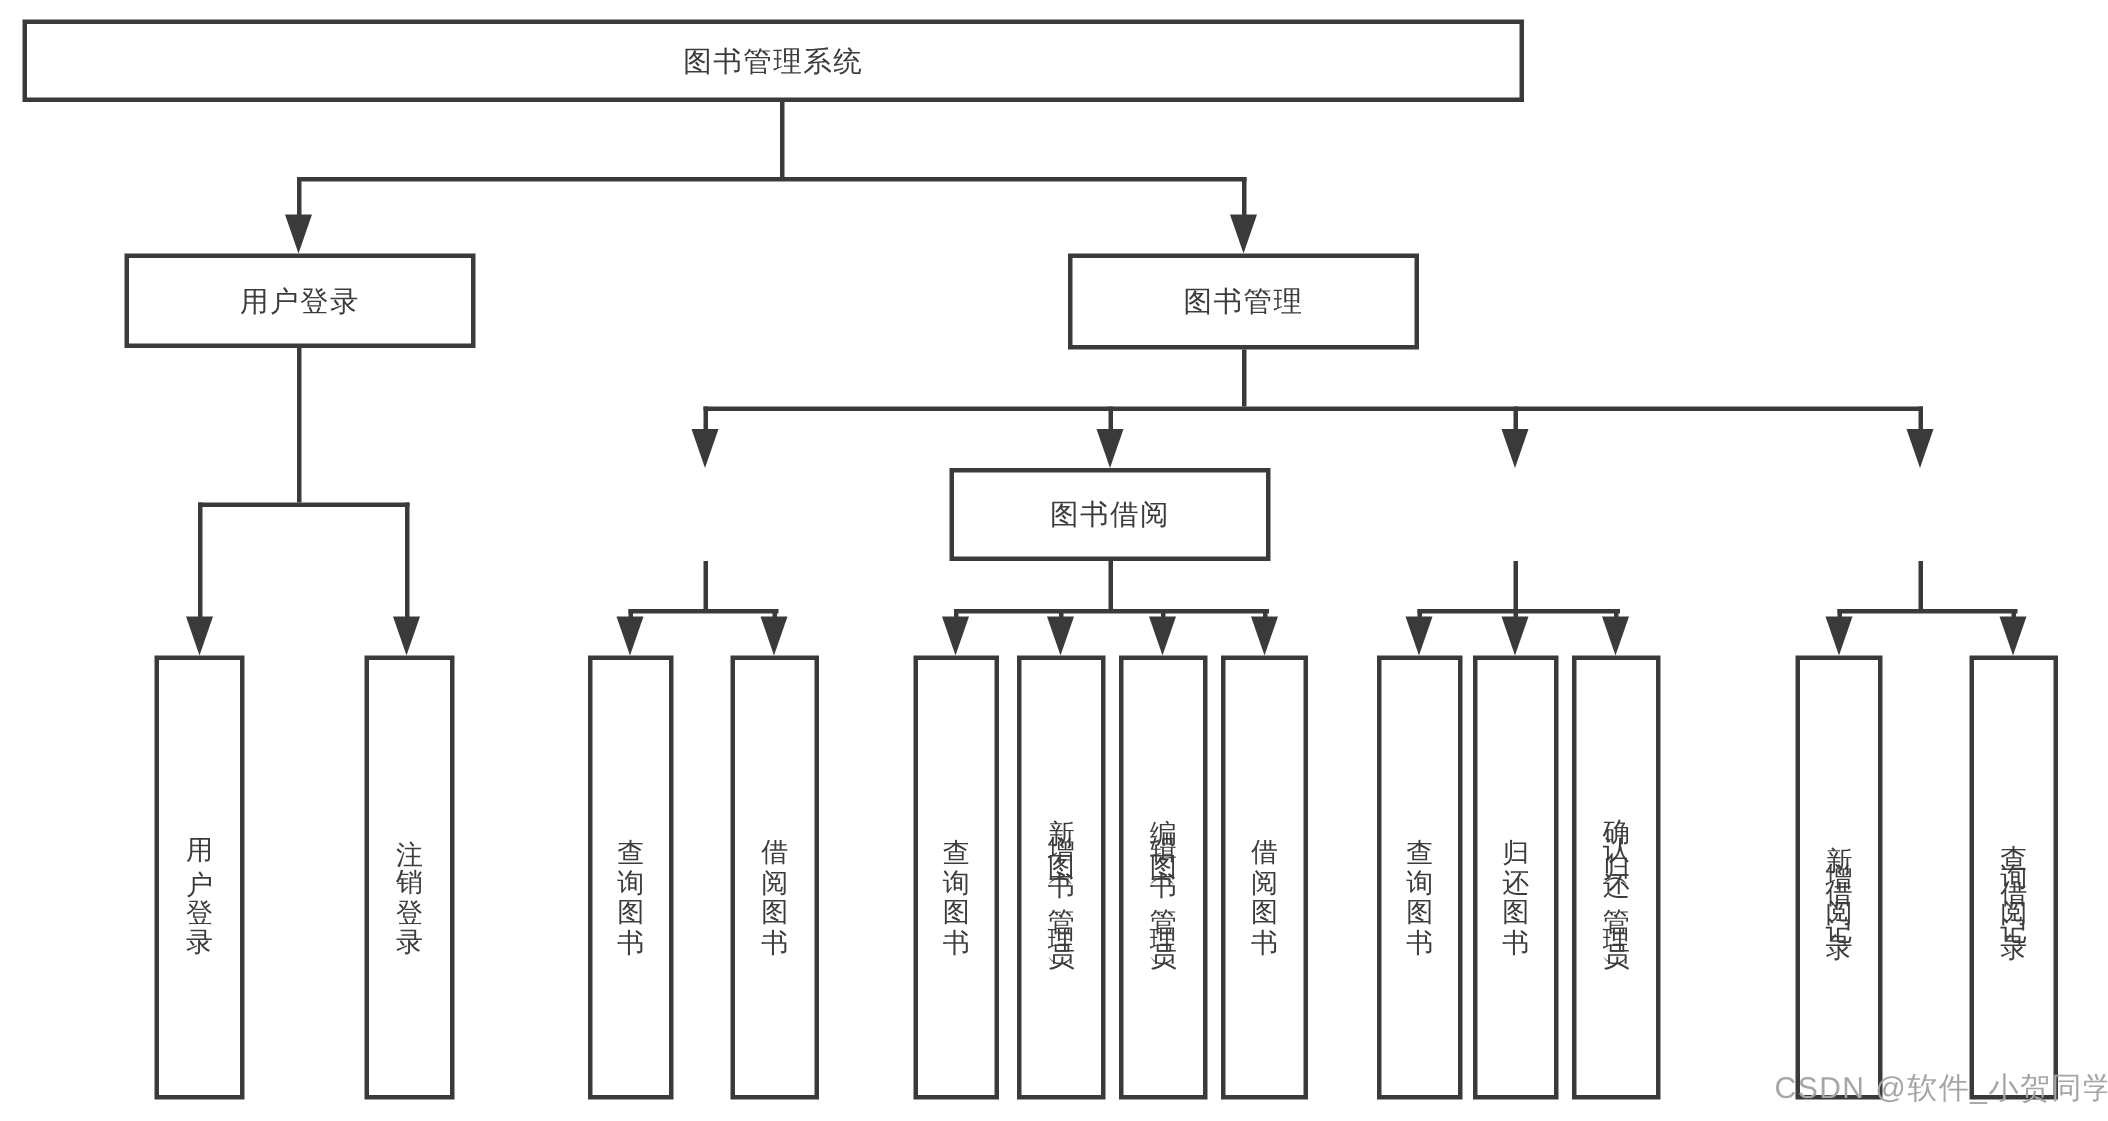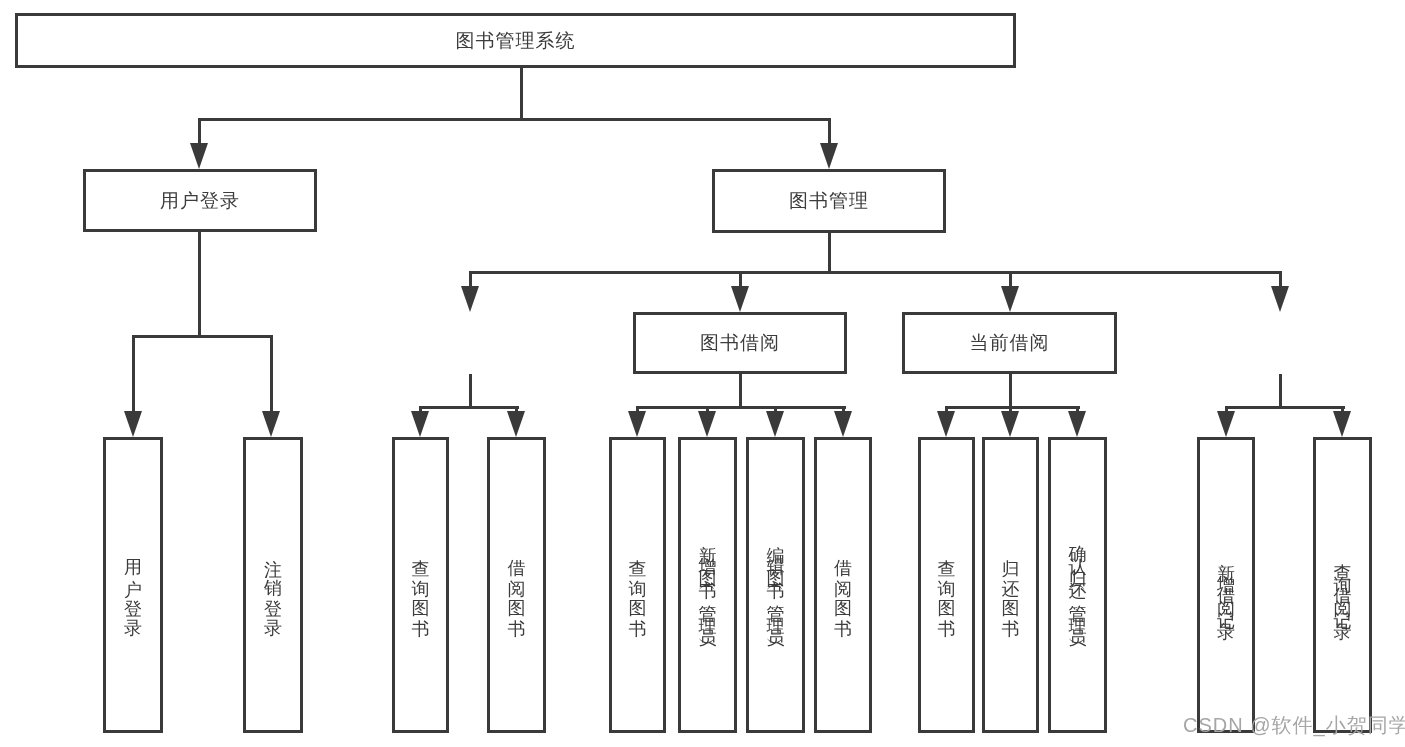--- a/index.html
+++ b/index.html
@@ -102,23 +102,20 @@
   <div class="vline" style="left:739px;top:271px;width:3px;height:18px;"></div>
   <div class="arr" style="left:731px;top:286px;"></div>
   <div class="vline" style="left:1009px;top:271px;width:3px;height:18px;"></div>
   <div class="arr" style="left:1001px;top:286px;"></div>
   <div class="vline" style="left:1279px;top:271px;width:3px;height:18px;"></div>
   <div class="arr" style="left:1271px;top:286px;"></div>
 
   <div class="box" style="left:633px;top:312px;width:214px;height:62px;">
     <span>图书借阅</span>
   </div>
-  <div class="box" style="left:902px;top:312px;width:215px;height:62px;">
-    <span>当前借阅</span>
-  </div>
 
   <div class="vline" style="left:469px;top:374px;width:3px;height:32px;"></div>
   <div class="vline" style="left:739px;top:374px;width:3px;height:32px;"></div>
   <div class="vline" style="left:1009px;top:374px;width:3px;height:32px;"></div>
   <div class="vline" style="left:1279px;top:374px;width:3px;height:32px;"></div>
 
   <div class="hline" style="left:419px;top:406px;width:100px;height:3px;"></div>
   <div class="hline" style="left:636px;top:406px;width:210px;height:3px;"></div>
   <div class="hline" style="left:945px;top:406px;width:135px;height:3px;"></div>
   <div class="hline" style="left:1225px;top:406px;width:120px;height:3px;"></div>

